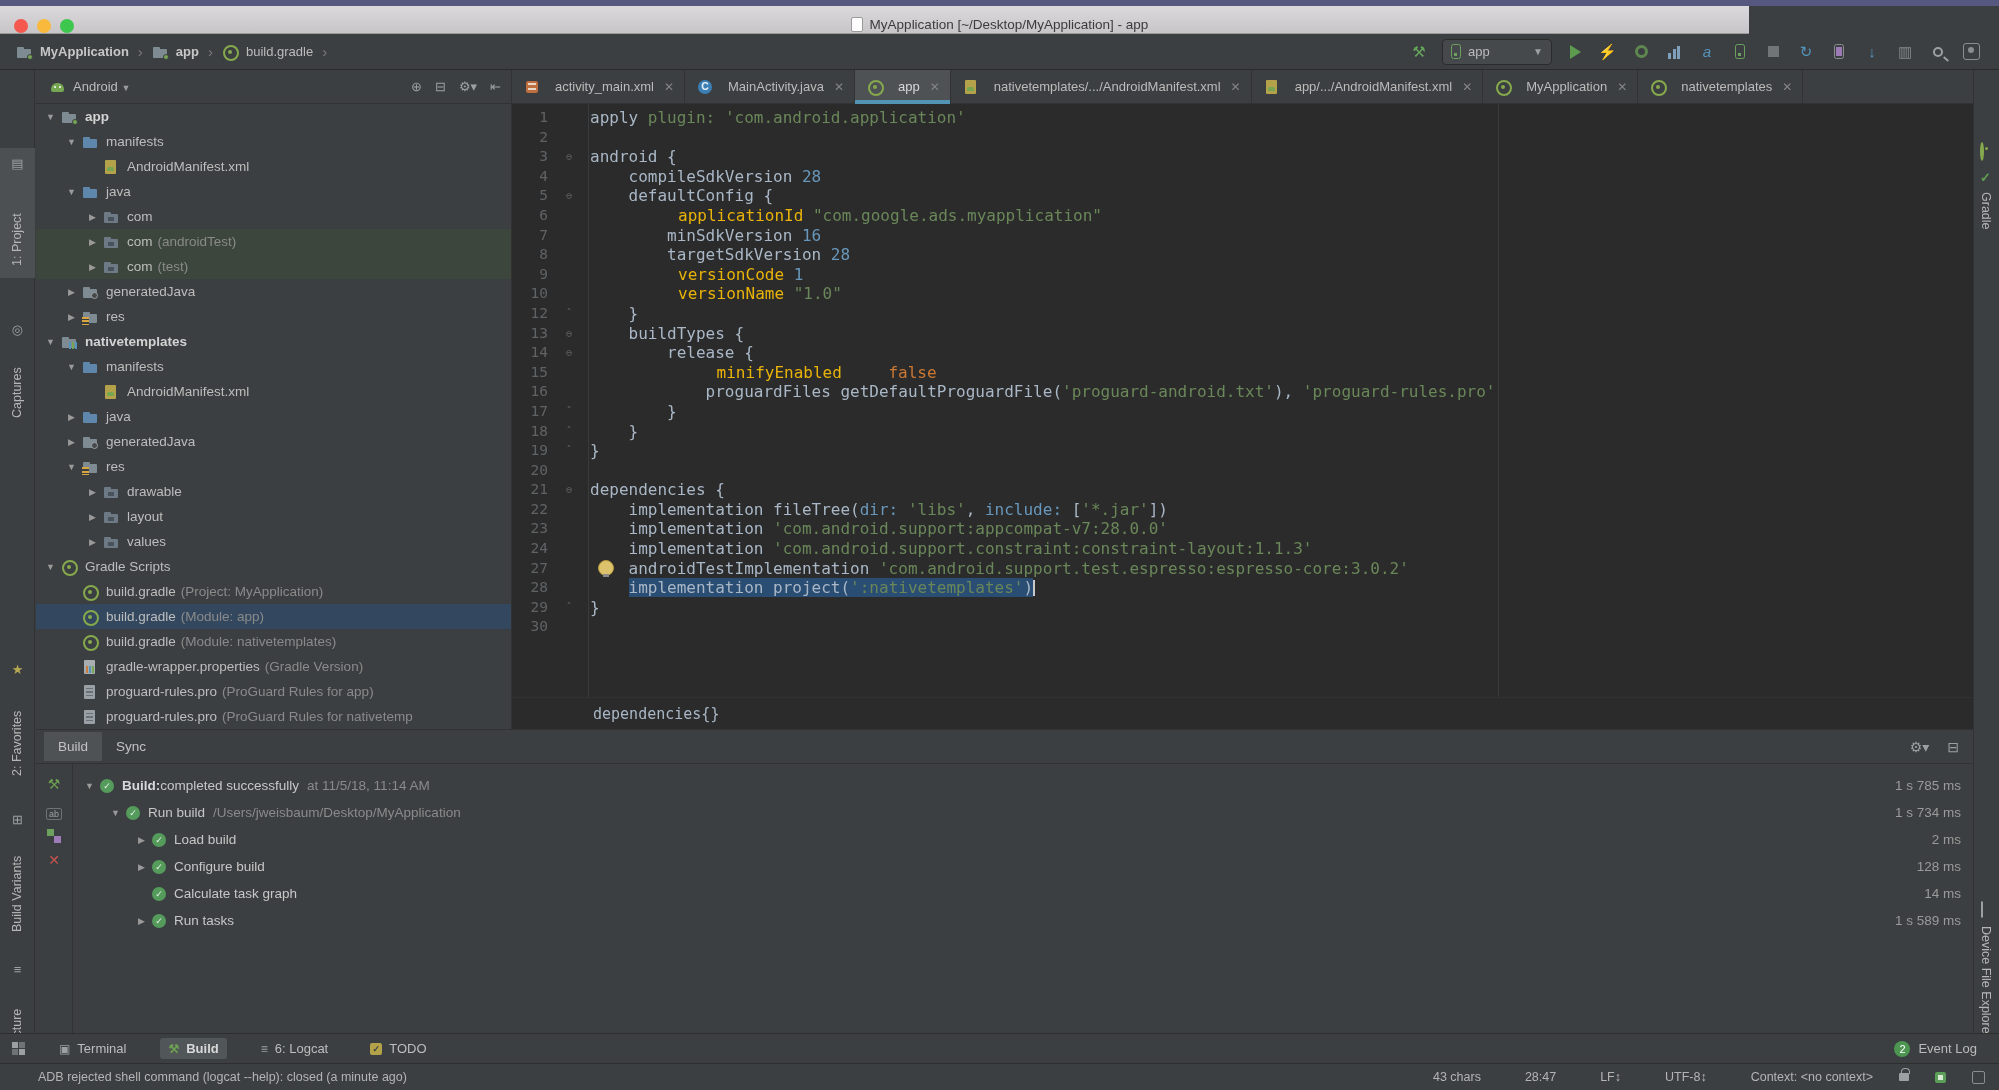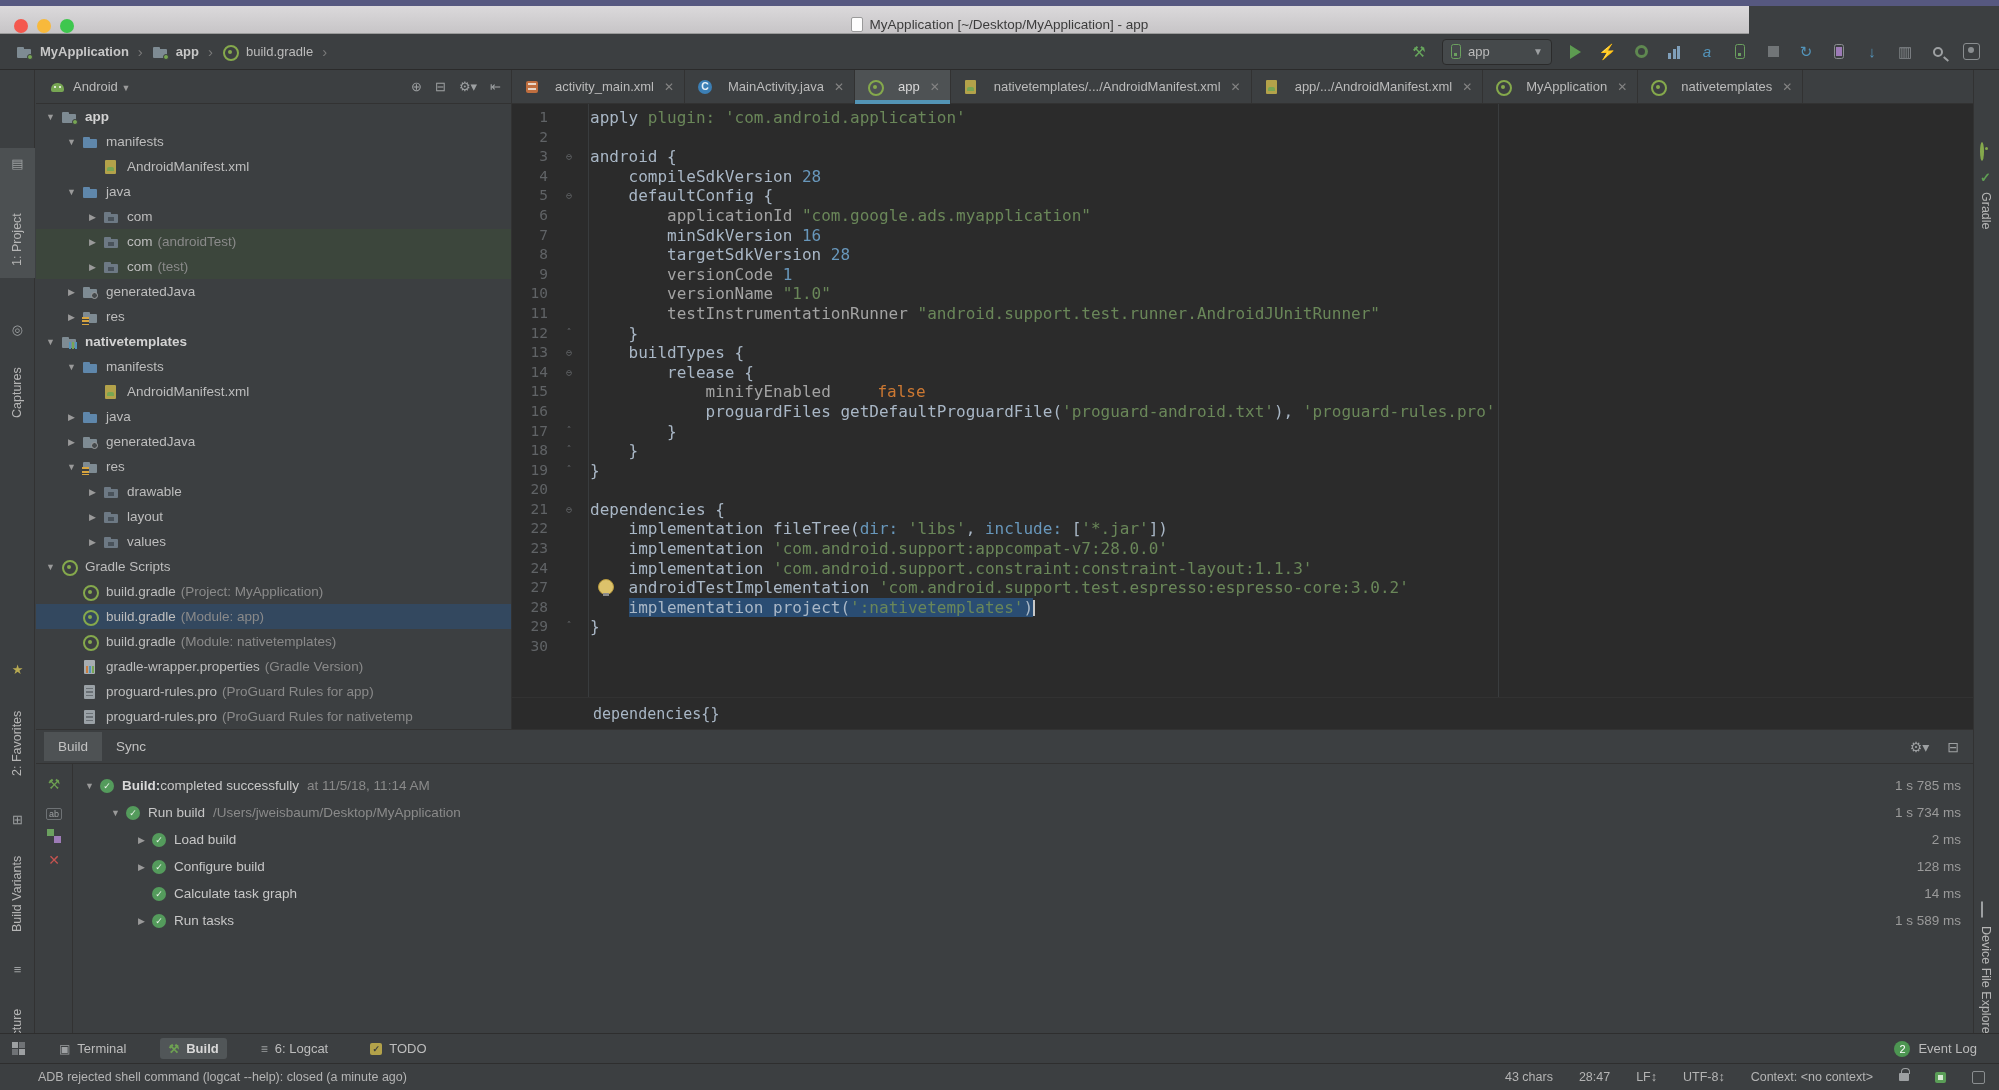--- a/index.html
+++ b/index.html
@@ -125,21 +125,21 @@
 
   #code { position:absolute; left:0; top:34px; width:1461px; height:593px; overflow:hidden; }
   #gutter-line { position:absolute; left:76px; top:0; bottom:0; width:1px; background:#393c3e; }
   #margin-guide { position:absolute; left:986px; top:0; bottom:0; width:1px; background:#3a3d3f; }
   #code-lines { position:relative; padding-top:4px; font-family:"DejaVu Sans Mono", monospace; font-size:16px; line-height:19.6px; }
   .cl { height:19.6px; display:flex; white-space:pre; position:relative; }
   .ln { width:36px; text-align:right; color:#606366; font-size:14.5px; flex:none; }
   .fm { width:42px; flex:none; text-align:center; color:#606366; font-size:10px; line-height:19.6px; }
   .ct { flex:1; }
   .tk-p { color:#a9b7c6; } .tk-s { color:#6a8759; } .tk-n { color:#6897bb; }
-  .tk-k { color:#cc7832;margin-left:37px; } .tk-pr { color:#a3a3a3; } .tk-lb { color:#6897bb; }
+  .tk-k { color:#cc7832;margin-left:37px; } .tk-pr { color:#eab308;padding-left:11px; } .tk-lb { color:#6897bb; }
   .sel { background:#2a4d73; }
   .caret { display:inline-block; width:2px; height:16px; background:#c8c8c8; vertical-align:-3px; }
   .bulb { position:absolute; left:86px; top:1px; width:16px; height:16px; border-radius:50%;
     background:#dcc26b; border:1px solid #b89a3e; }
   .bulb::after { content:""; position:absolute; left:4px; bottom:-2px; width:6px; height:3px; background:#8a8a8a; }
 
   #context-bar { position:absolute; left:0; top:627px; width:1461px; height:32px; background:#2b2b2b;
     border-top:1px solid #323232; display:flex; align-items:center;
     font-family:"DejaVu Sans Mono", monospace; font-size:15px; color:#a9b7c6; padding-left:81px; }
 
@@ -558,21 +558,20 @@
         <div class="cl"><span class="ln">1</span><span class="fm"></span><span class="ct"><span class="tk-p">apply </span><span class="tk-s">plugin:</span><span class="tk-p"> </span><span class="tk-s">'com.android.application'</span></span></div>
         <div class="cl"><span class="ln">2</span><span class="fm"></span><span class="ct"></span></div>
         <div class="cl"><span class="ln">3</span><span class="fm">⊖</span><span class="ct"><span class="tk-p">android {</span></span></div>
         <div class="cl"><span class="ln">4</span><span class="fm"></span><span class="ct"><span class="tk-p">    compileSdkVersion </span><span class="tk-n">28</span></span></div>
         <div class="cl"><span class="ln">5</span><span class="fm">⊖</span><span class="ct"><span class="tk-p">    defaultConfig {</span></span></div>
         <div class="cl"><span class="ln">6</span><span class="fm"></span><span class="ct"><span class="tk-pr">        applicationId</span><span class="tk-p"> </span><span class="tk-s">"com.google.ads.myapplication"</span></span></div>
         <div class="cl"><span class="ln">7</span><span class="fm"></span><span class="ct"><span class="tk-p">        minSdkVersion </span><span class="tk-n">16</span></span></div>
         <div class="cl"><span class="ln">8</span><span class="fm"></span><span class="ct"><span class="tk-p">        targetSdkVersion </span><span class="tk-n">28</span></span></div>
         <div class="cl"><span class="ln">9</span><span class="fm"></span><span class="ct"><span class="tk-pr">        versionCode</span><span class="tk-p"> </span><span class="tk-n">1</span></span></div>
         <div class="cl"><span class="ln">10</span><span class="fm"></span><span class="ct"><span class="tk-pr">        versionName</span><span class="tk-p"> </span><span class="tk-s">"1.0"</span></span></div>
-        <div class="cl"><span class="ln">11</span><span class="fm"></span><span class="ct"><span class="tk-pr">        testInstrumentationRunner</span><span class="tk-p"> </span><span class="tk-s">"android.support.test.runner.AndroidJUnitRunner"</span></span></div>
         <div class="cl"><span class="ln">12</span><span class="fm">ˆ</span><span class="ct"><span class="tk-p">    }</span></span></div>
         <div class="cl"><span class="ln">13</span><span class="fm">⊖</span><span class="ct"><span class="tk-p">    buildTypes {</span></span></div>
         <div class="cl"><span class="ln">14</span><span class="fm">⊖</span><span class="ct"><span class="tk-p">        release {</span></span></div>
         <div class="cl"><span class="ln">15</span><span class="fm"></span><span class="ct"><span class="tk-pr">            minifyEnabled</span><span class="tk-p"> </span><span class="tk-k">false</span></span></div>
         <div class="cl"><span class="ln">16</span><span class="fm"></span><span class="ct"><span class="tk-p">            proguardFiles getDefaultProguardFile(</span><span class="tk-s">'proguard-android.txt'</span><span class="tk-p">), </span><span class="tk-s">'proguard-rules.pro'</span></span></div>
         <div class="cl"><span class="ln">17</span><span class="fm">ˆ</span><span class="ct"><span class="tk-p">        }</span></span></div>
         <div class="cl"><span class="ln">18</span><span class="fm">ˆ</span><span class="ct"><span class="tk-p">    }</span></span></div>
         <div class="cl"><span class="ln">19</span><span class="fm">ˆ</span><span class="ct"><span class="tk-p">}</span></span></div>
         <div class="cl"><span class="ln">20</span><span class="fm"></span><span class="ct"></span></div>
         <div class="cl"><span class="ln">21</span><span class="fm">⊖</span><span class="ct"><span class="tk-p">dependencies {</span></span></div>
@@ -669,21 +668,21 @@
     </span>
   <span id="eventlog">
     <span class="badge">2</span>
     <span>Event Log</span>
   </span>
 </div>
 
 <div id="statusbar" class="abs">
   <span>ADB rejected shell command (logcat --help): closed (a minute ago)</span>
   <span id="status-right">
-    <span id="st-items" style="display:flex; gap:26px">
+    <span id="st-items" style="display:flex; gap:44px">
         <span>43 chars</span>
         <span>28:47</span>
         <span>LF↕</span>
         <span>UTF-8↕</span>
         <span>Context: &lt;no context&gt;</span>
       </span>
     <span class="lockico"></span>
     <span class="greengrid"></span>
     <span class="graybox"></span>
   </span>

